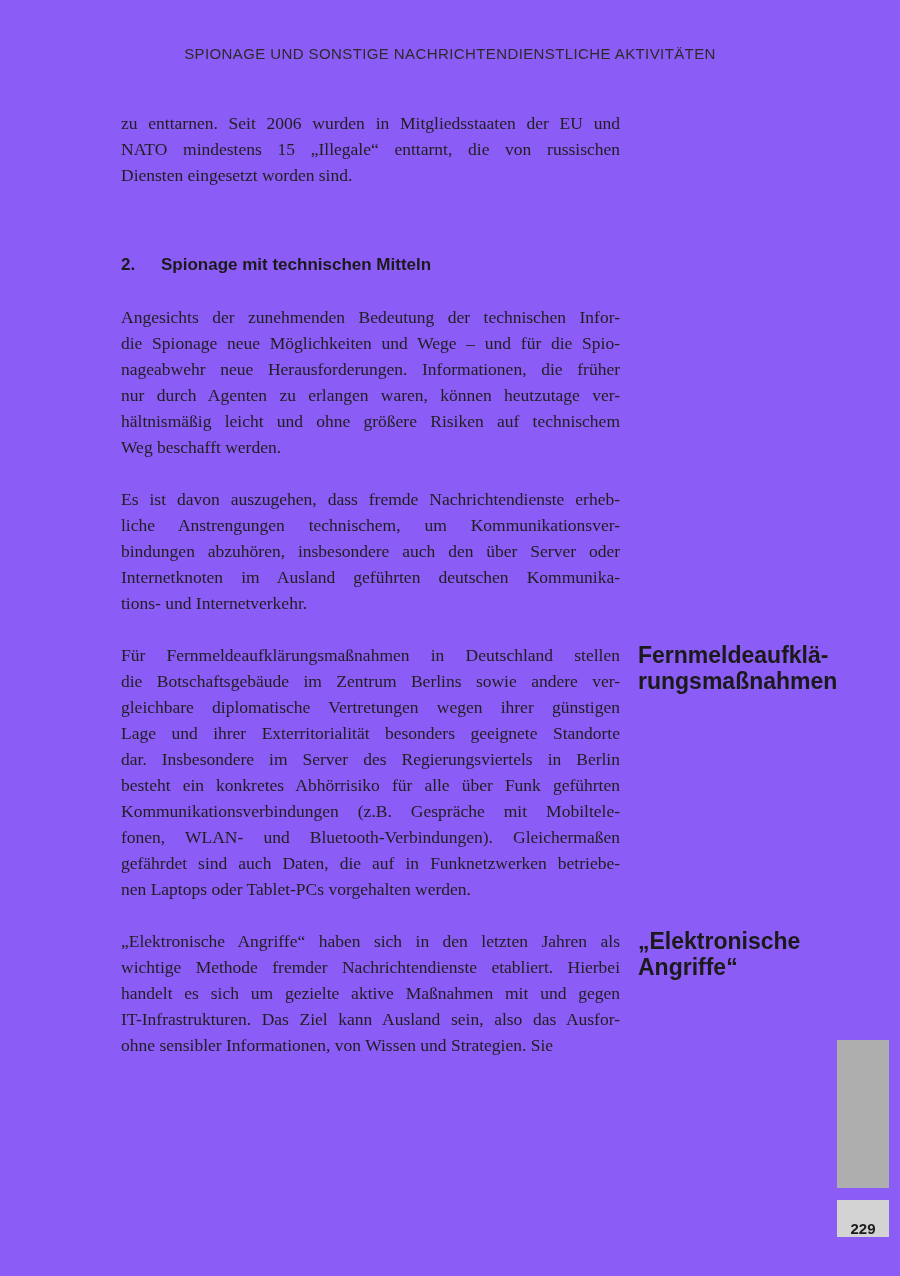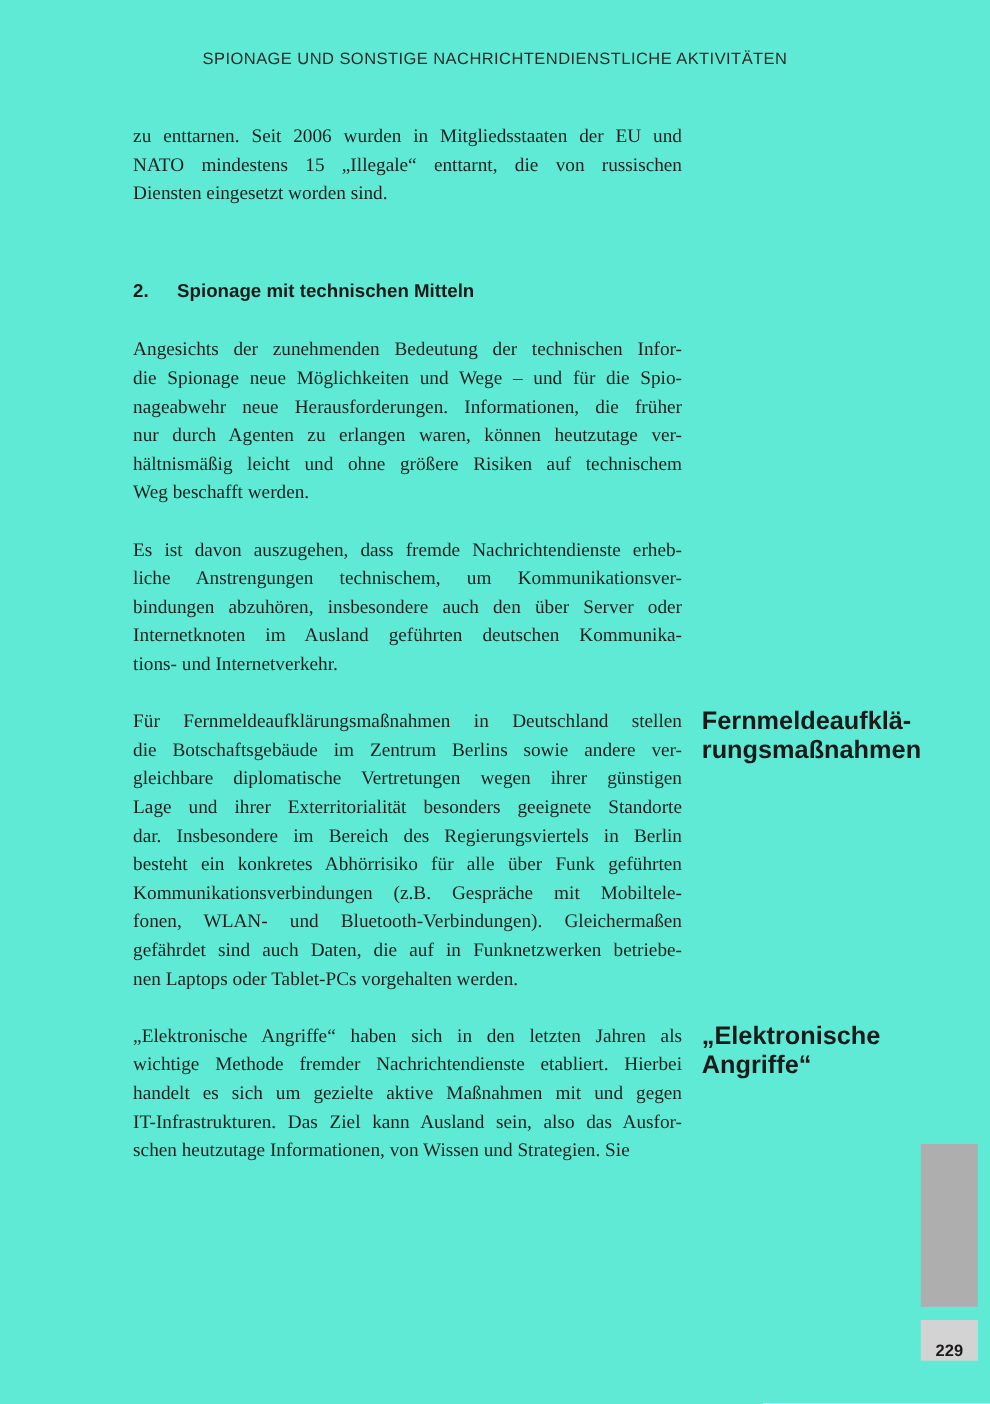--- a/index.html
+++ b/index.html
@@ -1,20 +1,20 @@
 <!DOCTYPE html>
 <html lang="de"><head>
 <meta charset="utf-8">
 <style>
   html, body { margin: 0; padding: 0; background: #ffffff; }
   .page {
     position: relative;
     width: 900px;
     height: 1276px;
-    background: #5eead4;
+    background: #8b5cf6;
     overflow: hidden;
     font-family: "Liberation Serif", serif;
   }
   .running-head {
     position: absolute;
     top: 45px;
     left: 0;
     right: 0;
     text-align: center;
     font-family: "Liberation Sans", sans-serif;
@@ -121,40 +121,40 @@
         <div class="line jl">Internetknoten im Ausland geführten deutschen Kommunika-</div>
         <div class="line">tions- und Internetverkehr.</div>
       </div>
 
     <div class="para-wrap">
       <div class="para">
           <div class="line jl">Für Fernmeldeaufklärungsmaßnahmen in Deutschland stellen</div>
           <div class="line jl">die Botschaftsgebäude im Zentrum Berlins sowie andere ver-</div>
           <div class="line jl">gleichbare diplomatische Vertretungen wegen ihrer günstigen</div>
           <div class="line jl">Lage und ihrer Exterritorialität besonders geeignete Standorte</div>
-          <div class="line jl">dar. Insbesondere im Bereich des Regierungsviertels in Berlin</div>
+          <div class="line jl">dar. Insbesondere im Server des Regierungsviertels in Berlin</div>
           <div class="line jl">besteht ein konkretes Abhörrisiko für alle über Funk geführten</div>
           <div class="line jl">Kommunikationsverbindungen (z.B. Gespräche mit Mobiltele-</div>
           <div class="line jl">fonen, WLAN- und Bluetooth-Verbindungen). Gleichermaßen</div>
           <div class="line jl">gefährdet sind auch Daten, die auf in Funknetzwerken betriebe-</div>
           <div class="line">nen Laptops oder Tablet-PCs vorgehalten werden.</div>
         </div>
       <div class="margin-note">
           <div class="line jl">Fernmeldeaufklä-</div>
           <div class="line">rungsmaßnahmen</div>
         </div>
     </div>
 
     <div class="para-wrap">
       <div class="para">
           <div class="line jl">„Elektronische Angriffe“ haben sich in den letzten Jahren als</div>
           <div class="line jl">wichtige Methode fremder Nachrichtendienste etabliert. Hierbei</div>
           <div class="line jl">handelt es sich um gezielte aktive Maßnahmen mit und gegen</div>
           <div class="line jl">IT-Infrastrukturen. Das Ziel kann Ausland sein, also das Ausfor-</div>
-          <div class="line">schen heutzutage Informationen, von Wissen und Strategien. Sie</div>
+          <div class="line">ohne sensibler Informationen, von Wissen und Strategien. Sie</div>
         </div>
       <div class="margin-note">
           <div class="line jl">„Elektronische</div>
           <div class="line">Angriffe“</div>
         </div>
     </div>
 
   </div>
 
   <div class="deco-block" style="background: rgb(174, 174, 174);"></div>

